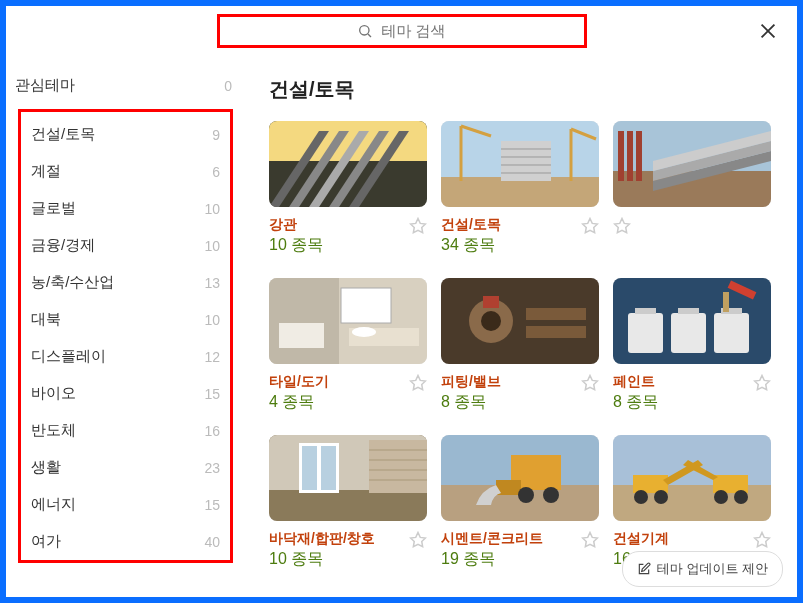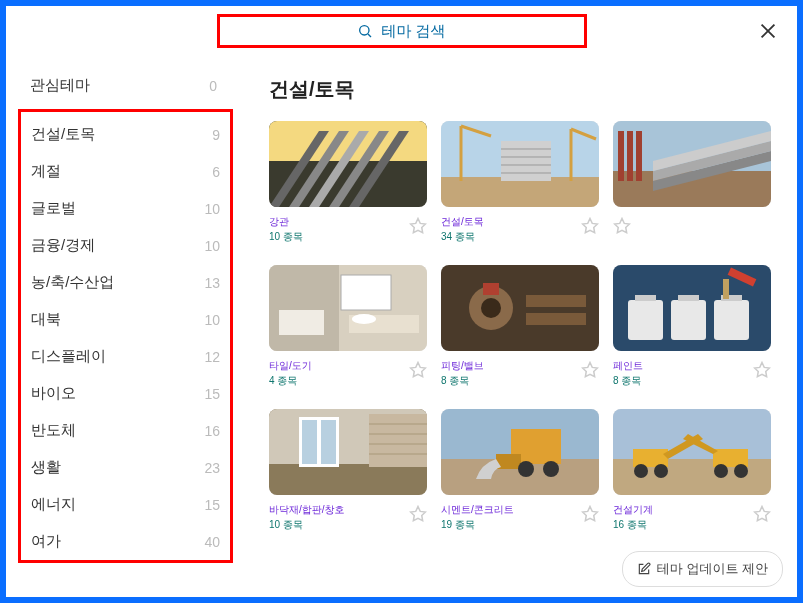--- a/index.html
+++ b/index.html
@@ -25,21 +25,21 @@
       position: relative;
     }
     .search-box {
       width: 370px;
       height: 34px;
       border: 3px solid #ff0000;
       display: flex;
       align-items: center;
       justify-content: center;
       gap: 8px;
-      color: #0369a1;
+      color: #737373;
       font-size: 15px;
     }
     .search-box svg { width: 16px; height: 16px; }
     .close-btn {
       position: absolute;
       right: 18px;
       top: 14px;
       width: 22px;
       height: 22px;
       cursor: pointer;
@@ -51,21 +51,21 @@
     }
     .sidebar {
       width: 235px;
       padding: 10px 0 0 0;
       overflow-y: hidden;
     }
     .fav-row {
       display: flex;
       justify-content: space-between;
       align-items: center;
-      padding: 10px 24px;
+      padding: 10px 9px;
       font-size: 15px;
       color: #333;
     }
     .fav-row .count { color: #bbb; font-size: 14px; }
     .sidebar-list-wrapper {
       border: 3px solid #ff0000;
       margin: 4px 8px 0 12px;
       padding-top: 4px;
     }
     .sidebar-item {
@@ -108,27 +108,27 @@
       margin-bottom: 8px;
     }
     .card-img svg { width: 100%; height: 100%; display: block; }
     .card-meta {
       display: flex;
       justify-content: space-between;
       align-items: flex-start;
     }
     .card-text { line-height: 1.3; }
     .card-title {
-      font-size: 10px;
-      font-weight: 400;
-      color: #6d28d9;
+      font-size: 14px;
+      font-weight: 700;
+      color: #c2410c;
     }
     .card-sub {
-      font-size: 10px;
-      color: #0f766e;
+      font-size: 16px;
+      color: #4d7c0f;
       margin-top: 2px;
     }
     .star {
       width: 18px;
       height: 18px;
       color: #ccc;
       flex-shrink: 0;
       margin-top: 2px;
     }
     .suggest-btn {

